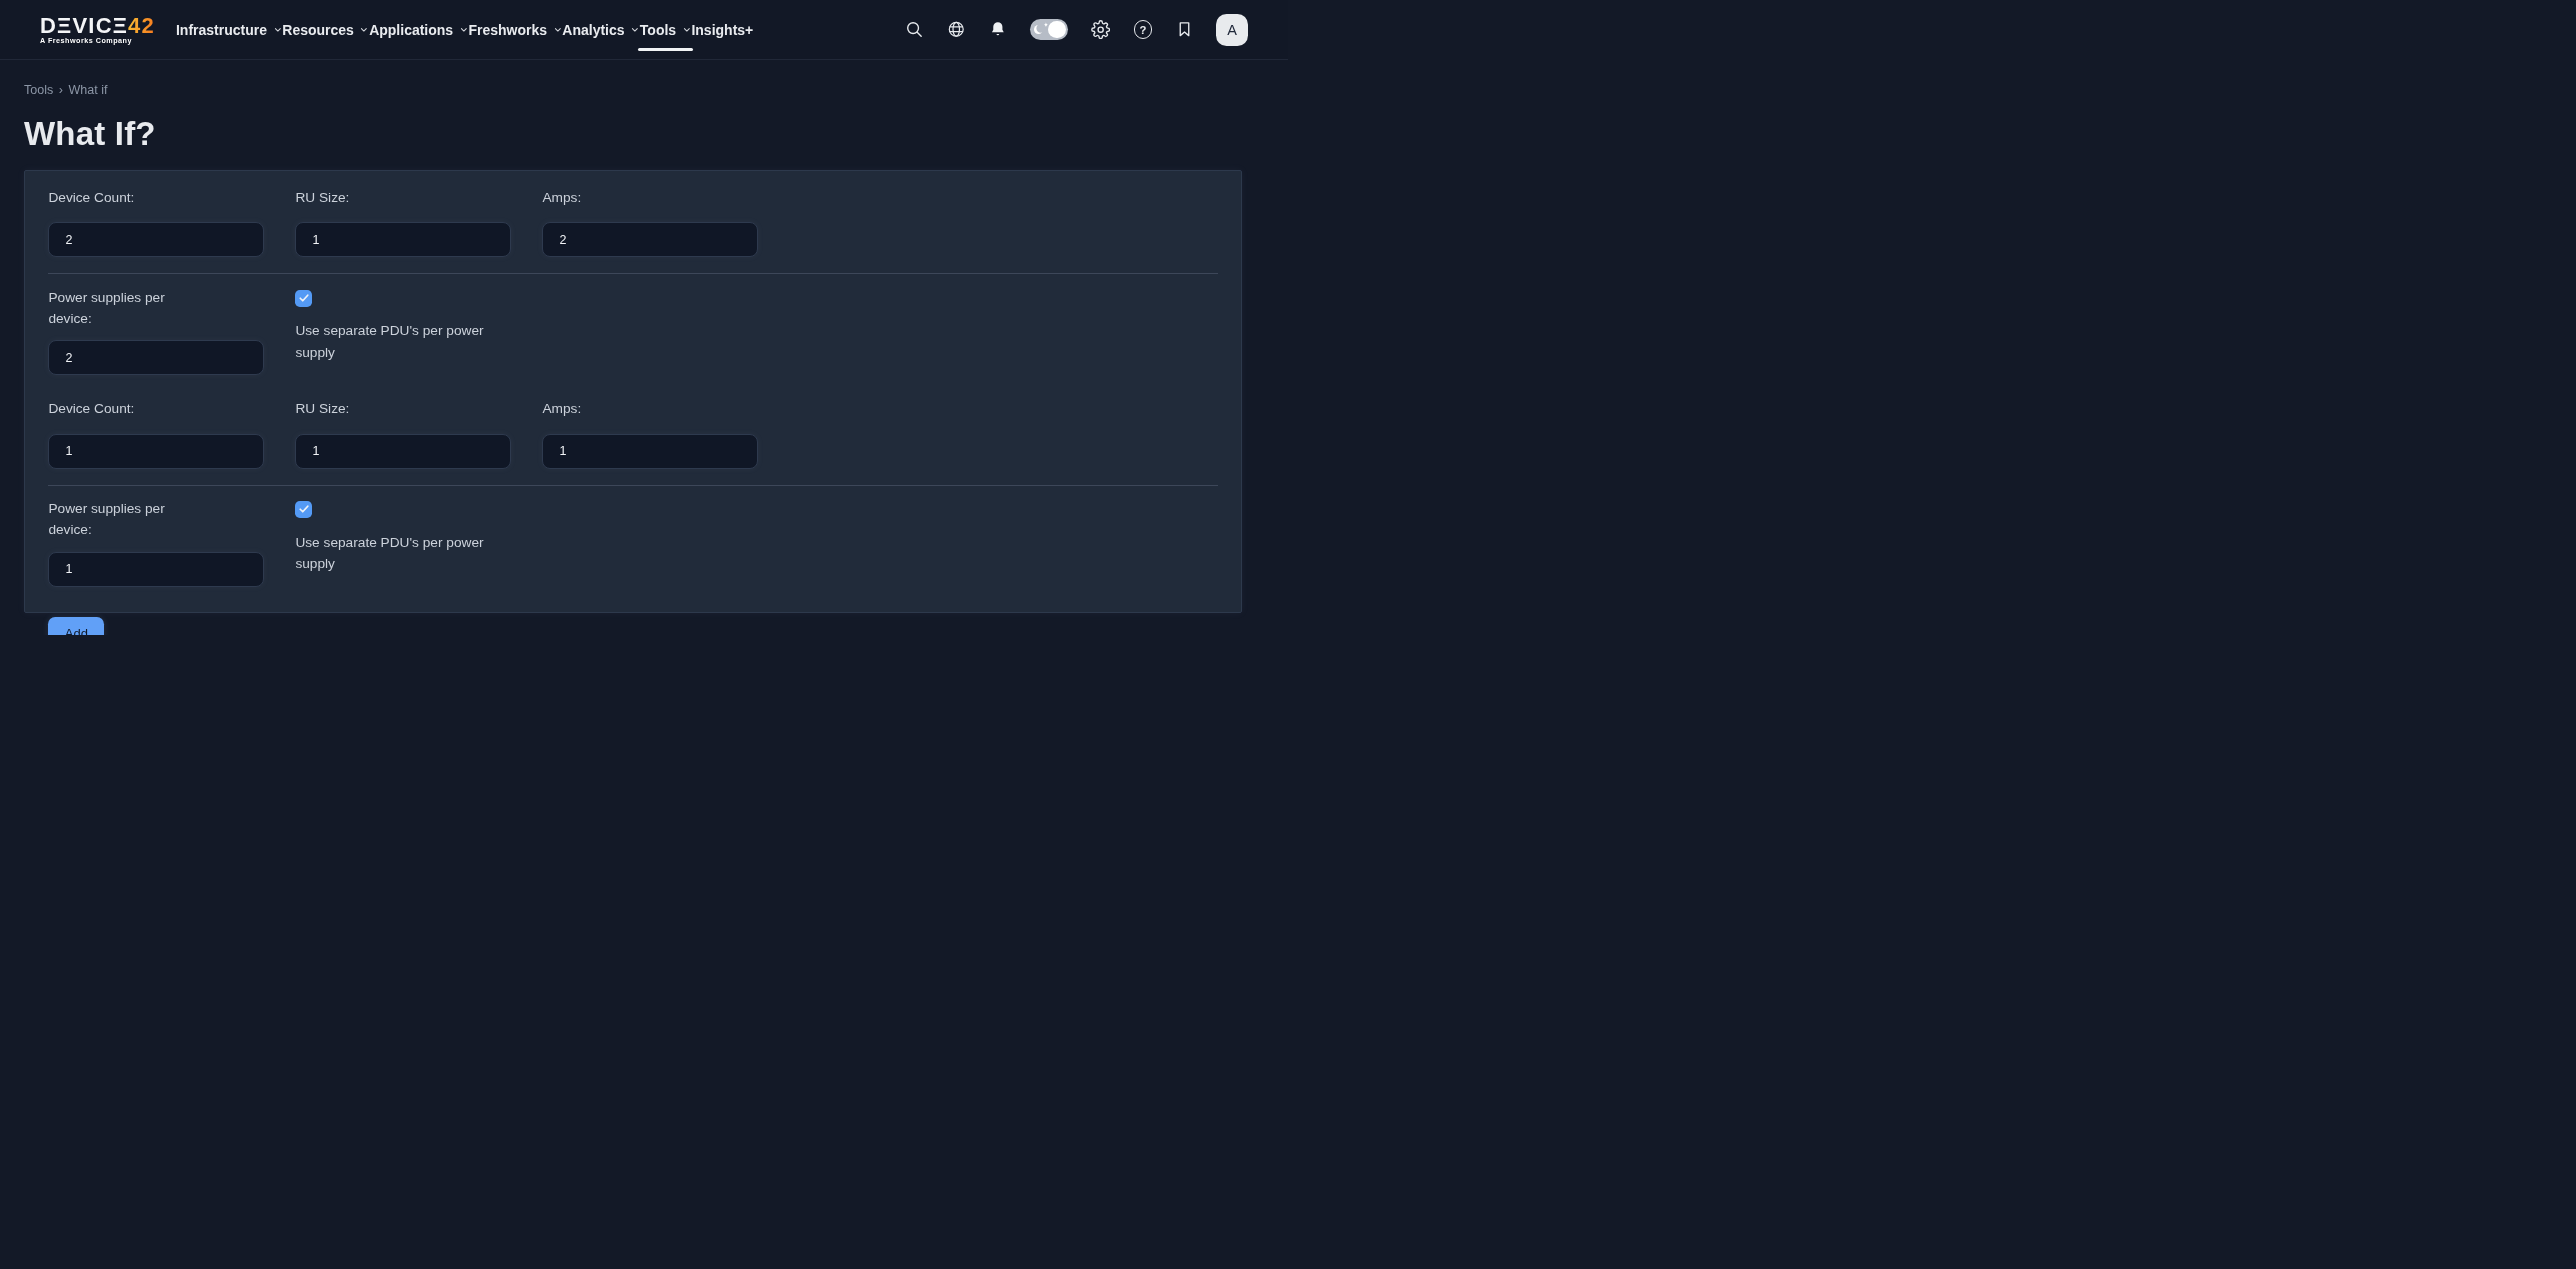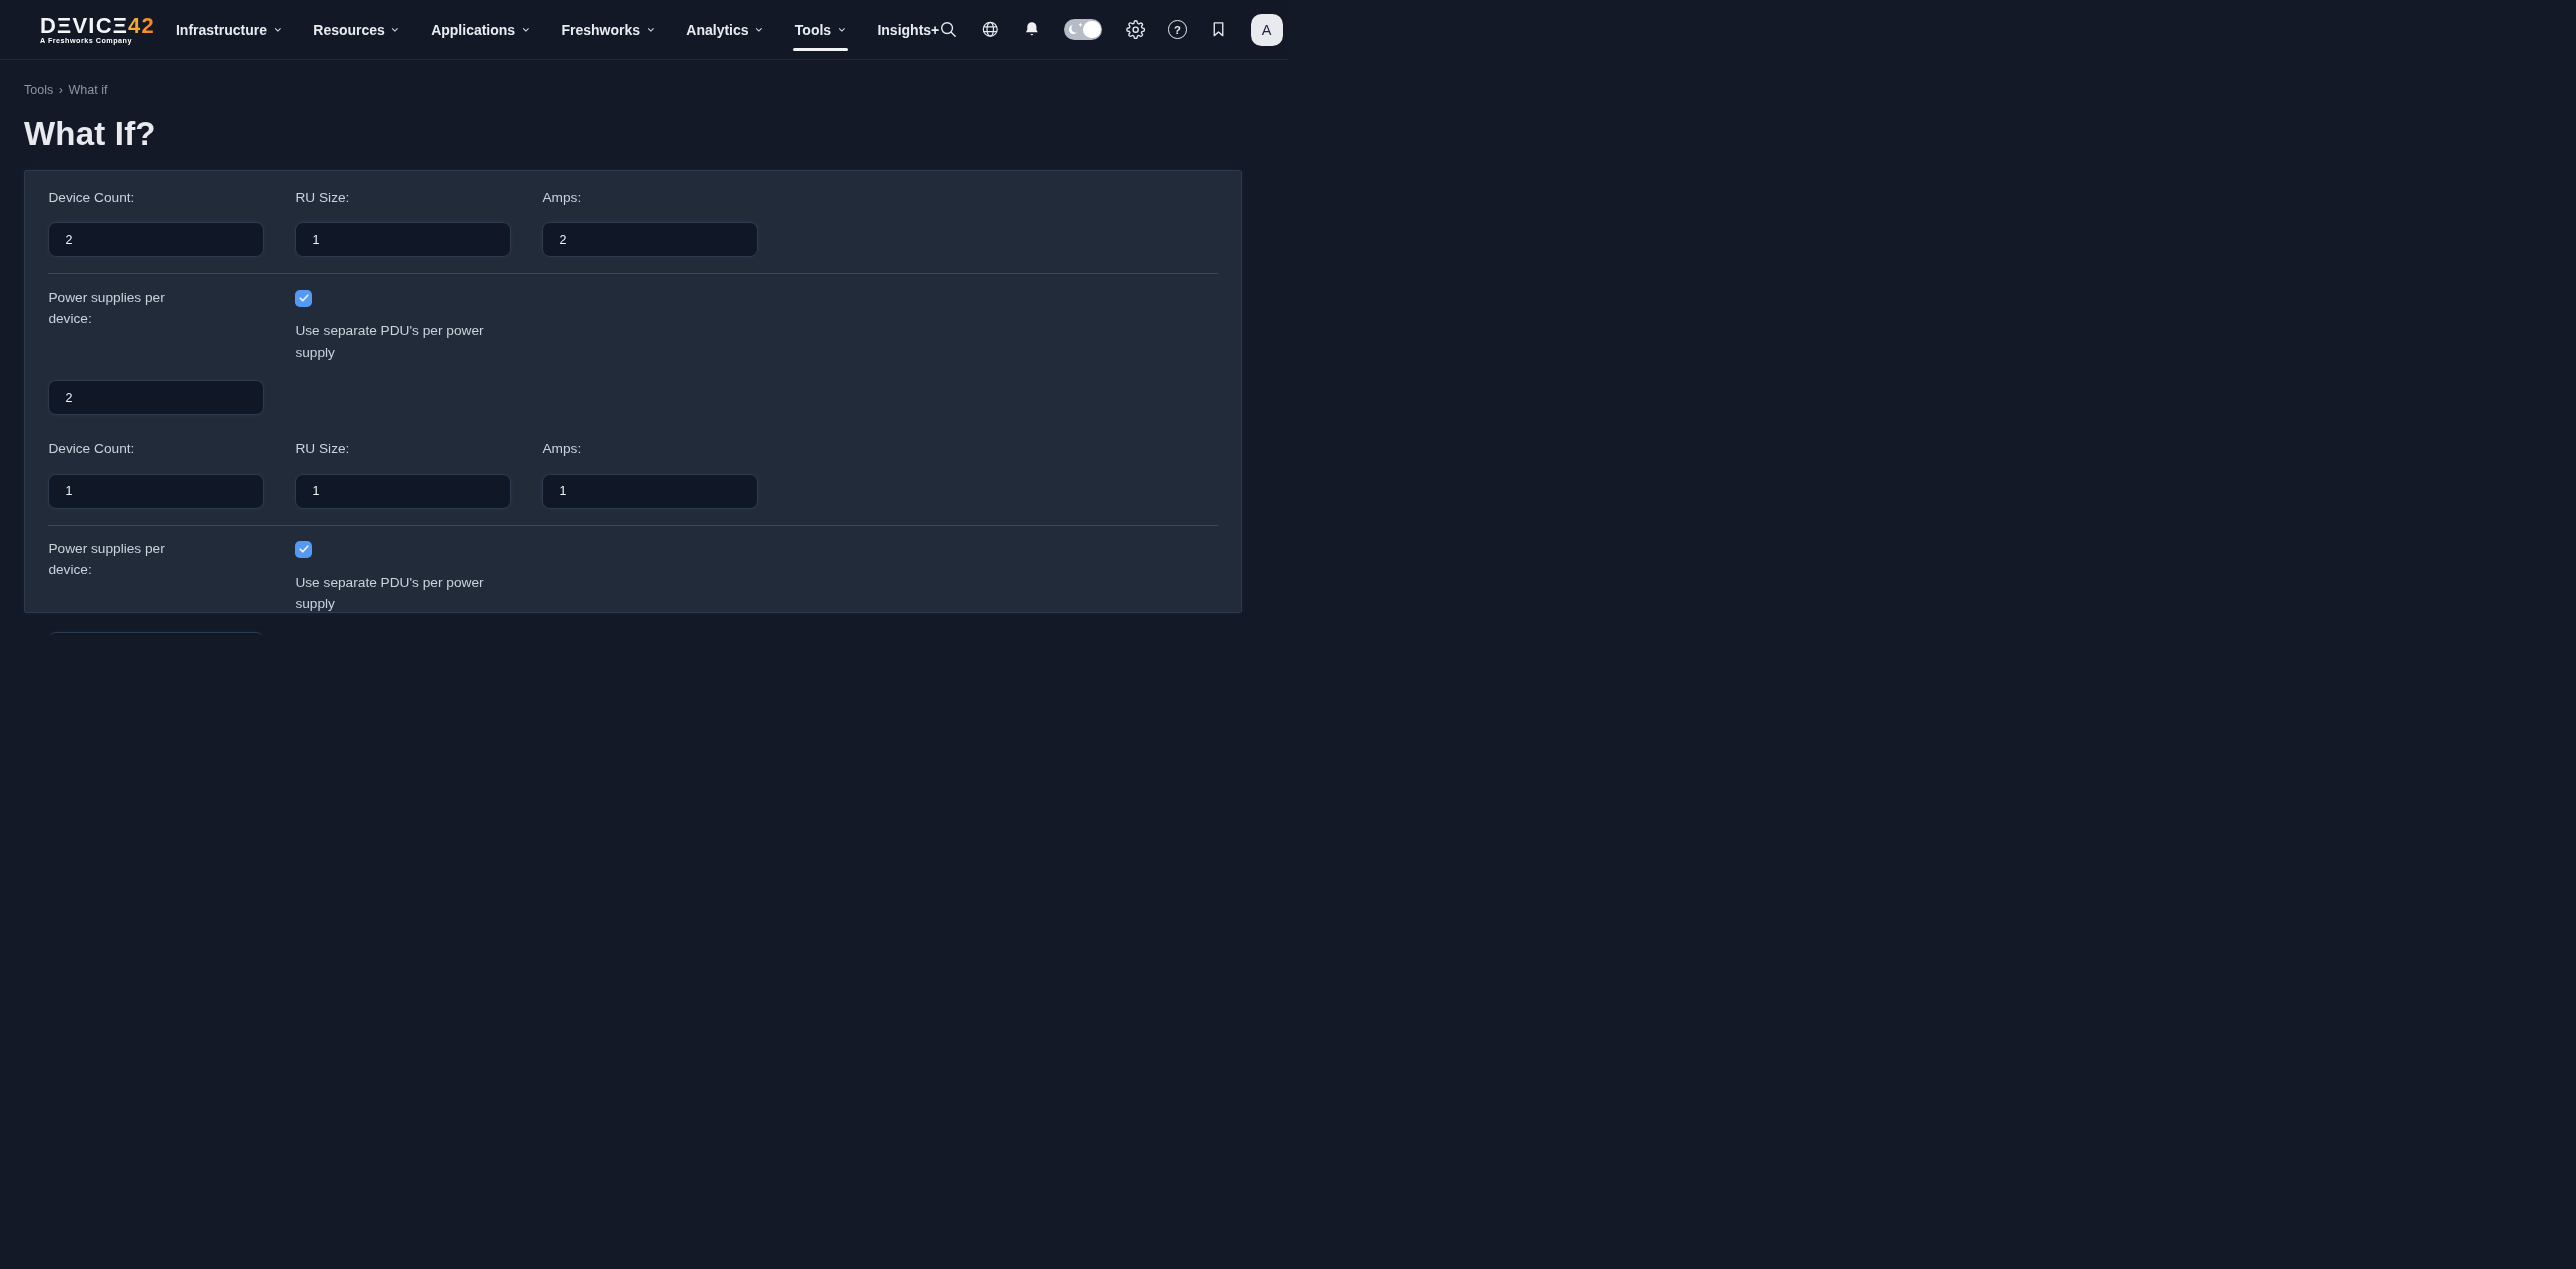--- a/index.html
+++ b/index.html
@@ -24,21 +24,21 @@
   .logo-line { font-weight:700; font-size:22px; letter-spacing:1.2px; display:flex; }
   .logo-white { color:#f4f5f7; }
   .logo-orange {
     background:linear-gradient(100deg,#f7b733 10%,#f78121 85%);
     -webkit-background-clip:text;
     background-clip:text;
     color:transparent;
   }
   .logo-tagline { font-size:7.2px; color:#ffffff; letter-spacing:0.5px; margin-top:0; font-weight:700; }
 
-  .nav-menu { display:flex; align-items:center; gap:31px; }
+  .nav-menu { display:flex; align-items:center; }
   .nav-item {
     display:flex; align-items:center; gap:5.6px;
     font-size:14px; font-weight:600; color:#e9ebef;
     height:60px; cursor:pointer; position:relative;
   }
   .nav-item .chev { display:flex; opacity:.9; margin-top:1.6px; }
   .nav-item.active::after {
     content:""; position:absolute; left:-1.6px; right:-1.6px; bottom:8.9px;
     height:2.4px; background:#f1f3f5; border-radius:1.6px;
   }
@@ -117,21 +117,21 @@
   .check-col { padding-top:0; }
   .checkbox {
     width:17px; height:17px; border-radius:4.8px; background:#549af5;
     display:flex; align-items:center; justify-content:center; cursor:pointer;
     margin-top:1.6px;
   }
   .checkbox svg { display:block; }
   .check-label { margin-top:13.7px; font-size:13.7px; color:#ccd2db; line-height:1.55; max-width:208px; }
 
   .row-b { margin-bottom:24px; }
-  .row-b .field-cell { display:flex; flex-direction:column;gap:40px; }
+  .row-b .field-cell { display:flex; flex-direction:column; }
   .row-b .text-input { margin-top:11.3px; }
 
   .add-btn {
     margin-top:6.4px;
     width:56px; height:32px;
     background:#61a0f7;
     border:none; border-radius:7.2px;
     color:#0f1828; font-size:13px; font-weight:500;
     font-family:"Liberation Sans", sans-serif;
     cursor:pointer;

